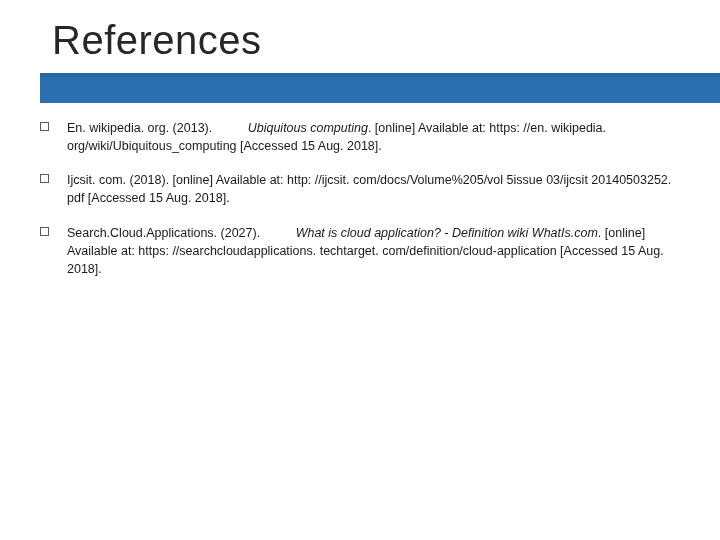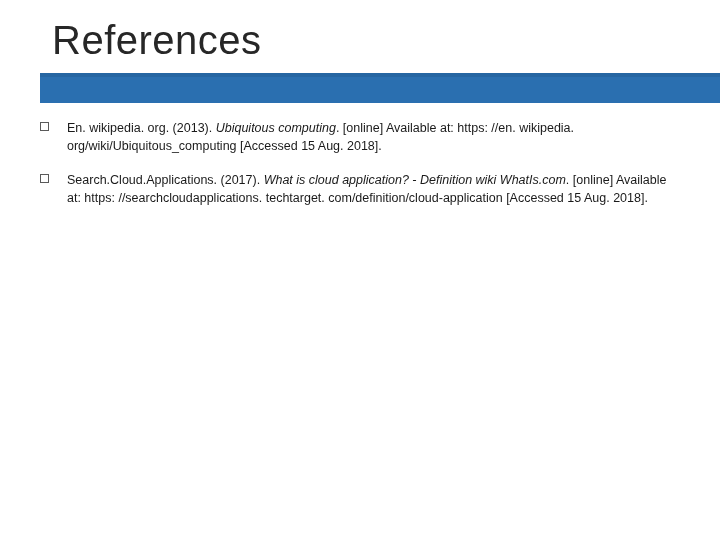--- a/index.html
+++ b/index.html
@@ -8,21 +8,21 @@
   .title-area { padding: 18px 0 0 52px; }
   .title { font-size: 40px; color: #272727; font-weight: 400; letter-spacing: 0.5px; }
   .band-wrap { margin-top: 10px; }
   .band { height: 30px; width: 100%; background: var(--accent); position: relative; }
   .band-left-gap { position: absolute; left: 0; top: 0; width: 40px; height: 30px; background: #ffffff; }
   .band-top-dark { position: absolute; left: 40px; right: 0; top: 0; height: 4px; background: rgba(0,0,0,0.08); }
   .content { padding: 16px 40px 0 40px; }
   .ref-item { display: flex; align-items: flex-start; margin-bottom: 16px; }
   .bullet { width: 9px; height: 9px; border: 1.5px solid #5a5a5a; margin-top: 3px; margin-right: 18px; flex-shrink: 0; }
   .ref-text { font-size: 12.5px; line-height: 1.45; color: #1a1a1a; }
-  .italic { font-style: italic; }
+  .italic { font-style: italic; margin-left: 32px; }
 </style>
 </head>
 <body>
 
 <div class="slide">
   <div class="title-area">
     <h1 class="title">References</h1>
   </div>
   <div class="band-wrap">
     <div class="band">
@@ -32,22 +32,28 @@
   </div>
   <div class="content">
 
     <div class="ref-item">
       <div class="bullet"></div>
       <div class="ref-text">
         <span>En. wikipedia. org. (2013). </span><span class="italic">Ubiquitous computing</span><span>. [online] Available at: https: //en. wikipedia. org/wiki/Ubiquitous_computing [Accessed 15 Aug. 2018].</span>
       </div>
     </div>
 
+    <div class="ref-item">
+      <div class="bullet"></div>
+      <div class="ref-text">
+        <span>Ijcsit. com. (2018). [online] Available at: http: //ijcsit. com/docs/Volume%205/vol 5issue 03/ijcsit 20140503252. pdf [Accessed 15 Aug. 2018].</span><span class="italic"></span><span></span>
+      </div>
+    </div>
 
     <div class="ref-item">
       <div class="bullet"></div>
       <div class="ref-text">
-        <span>Search.Cloud.Applications. (2017). </span><span class="italic">What is cloud application? - Definition wiki WhatIs.com</span><span>. [online] Available at: https: //searchcloudapplications. techtarget. com/definition/cloud-application [Accessed 15 Aug. 2018].</span>
+        <span>Search.Cloud.Applications. (2027). </span><span class="italic">What is cloud application? - Definition wiki WhatIs.com</span><span>. [online] Available at: https: //searchcloudapplications. techtarget. com/definition/cloud-application [Accessed 15 Aug. 2018].</span>
       </div>
     </div>
 
   </div>
 </div>
 
 </body></html>

